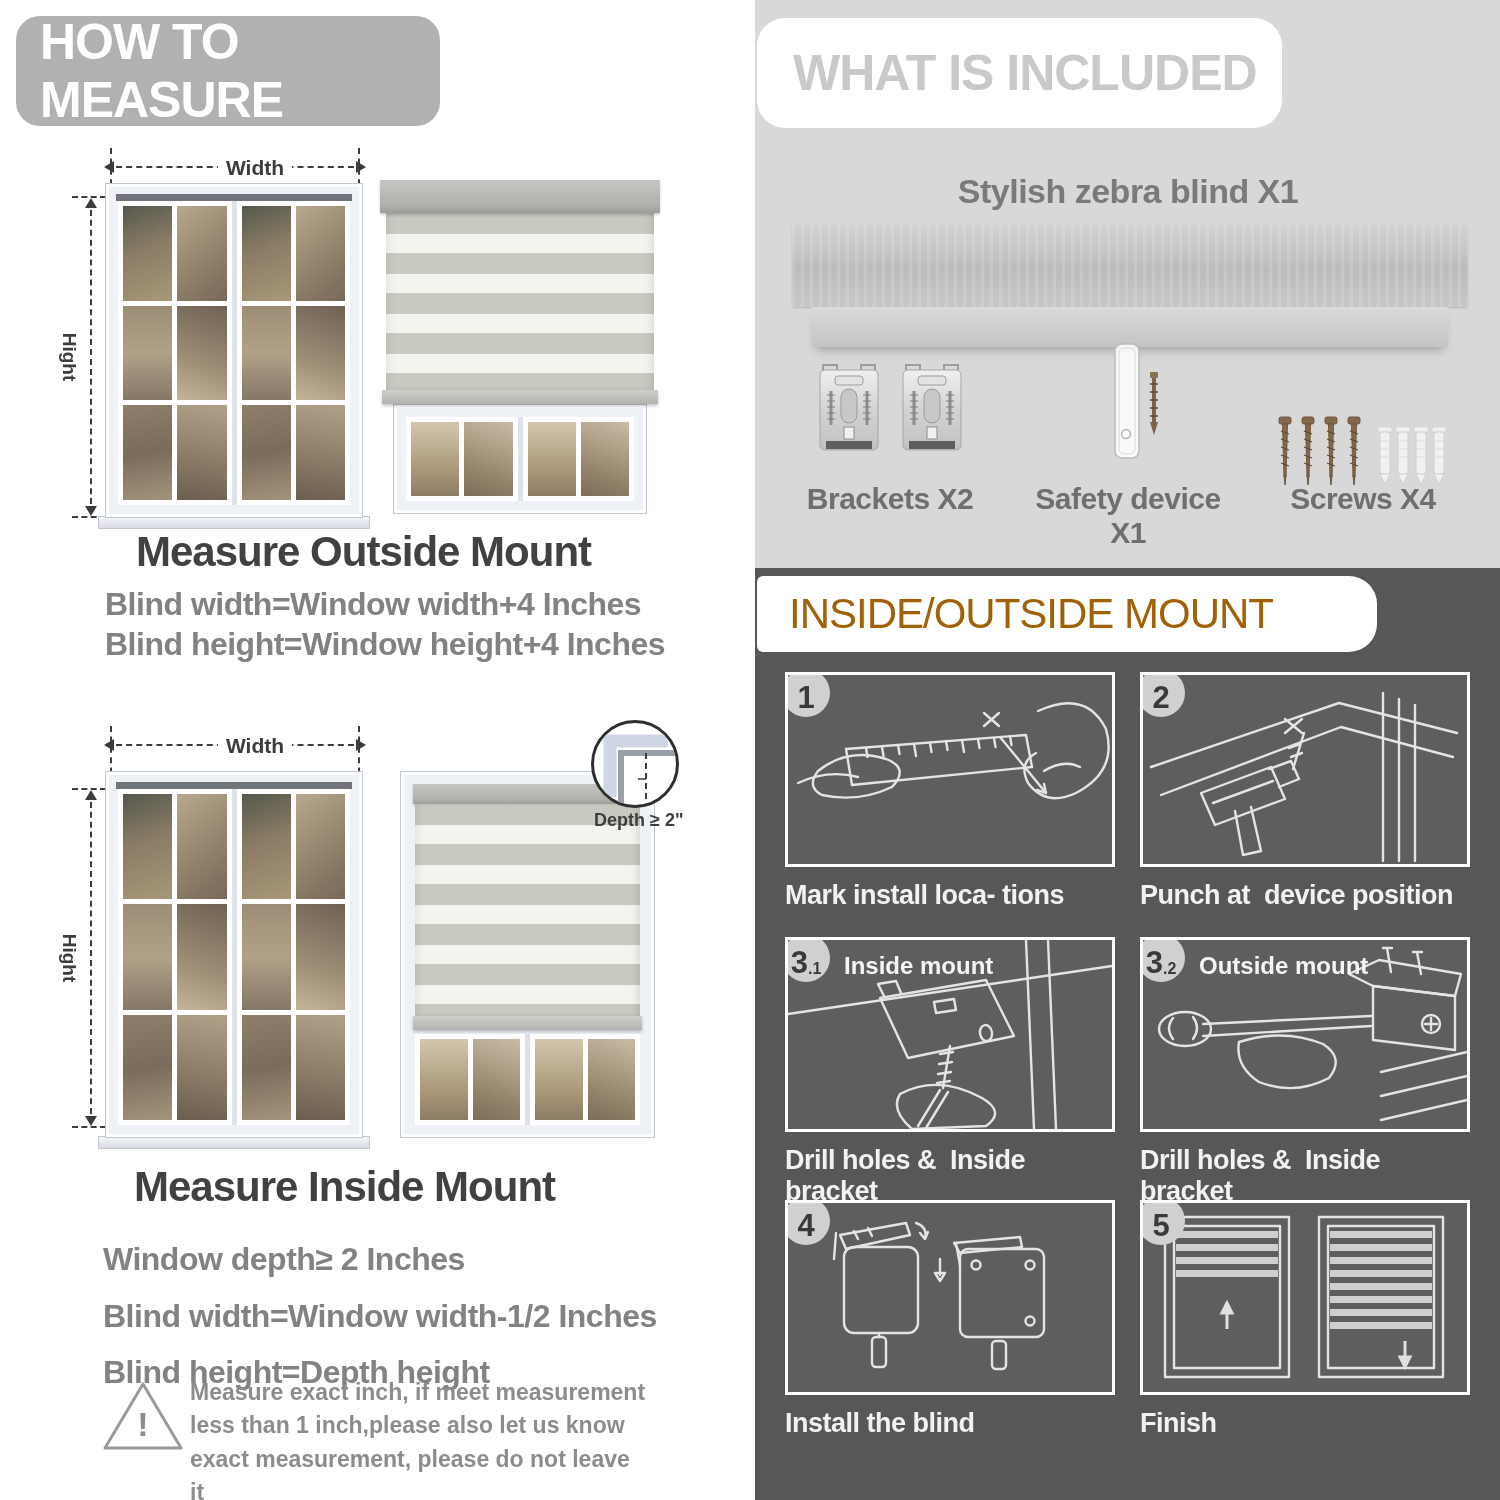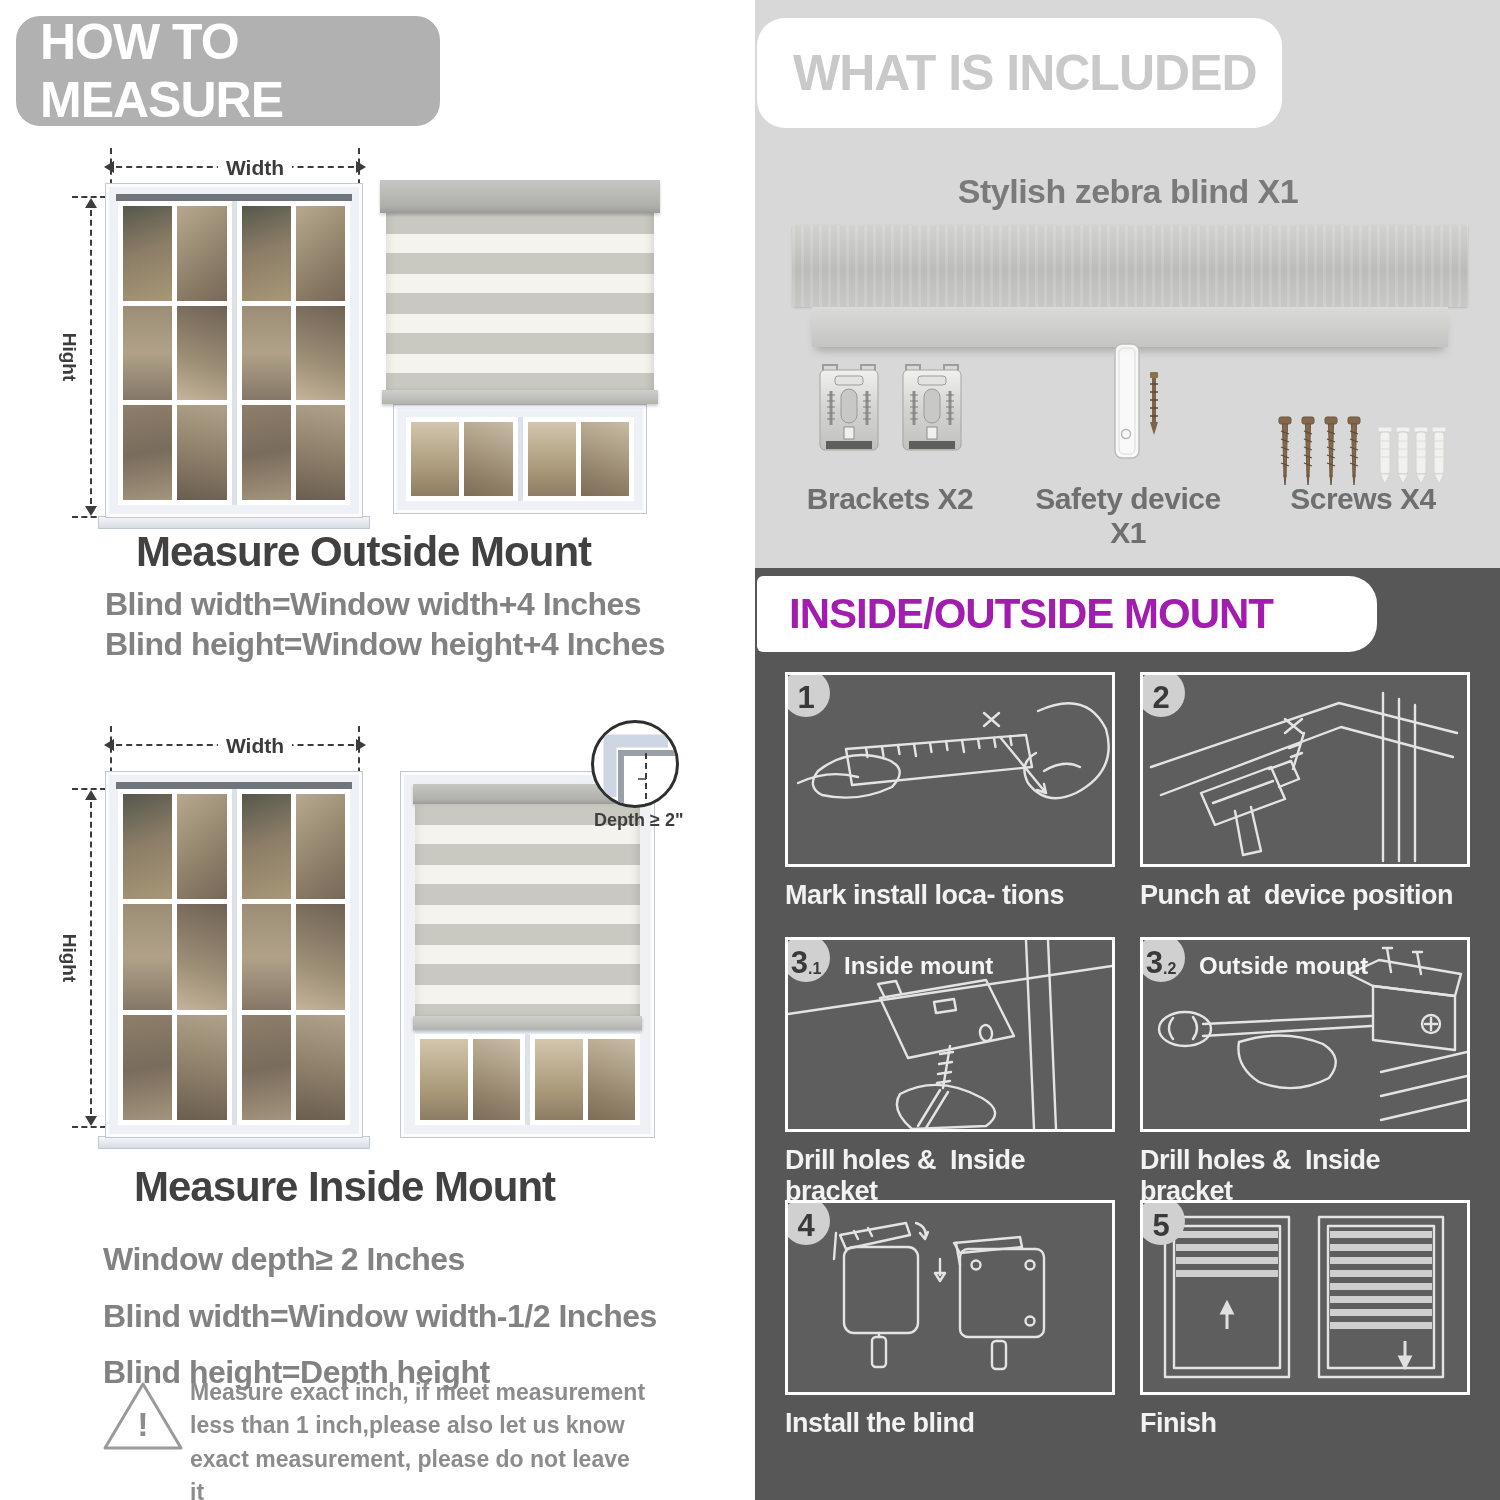--- a/index.html
+++ b/index.html
@@ -11,21 +11,21 @@
   .banner-left{position:absolute;left:16px;top:16px;width:424px;height:110px;background:#b1b1b1;
       border-radius:24px;display:flex;align-items:center;padding-left:24px;}
   .banner-left span{color:#fff;font-size:50px;font-weight:bold;letter-spacing:-1px;}
   .panel-light{position:absolute;left:755px;top:0;width:745px;height:568px;background:#d8d8d8;}
   .banner-included{position:absolute;left:757px;top:18px;width:525px;height:110px;background:#fff;
       border-radius:28px;display:flex;align-items:center;padding-left:36px;}
   .banner-included span{color:#c9c9c9;font-size:50px;font-weight:bold;letter-spacing:-1px;text-align:center;}
   .panel-dark{position:absolute;left:755px;top:568px;width:745px;height:932px;background:#575757;}
   .banner-mount{position:absolute;left:757px;top:576px;width:620px;height:76px;background:#fff;
       border-radius:6px 28px 28px 6px;display:flex;align-items:center;padding-left:32px;}
-  .banner-mount span{color:#a21caf;font-size:42px;font-weight:bold;letter-spacing:-1px;}
+  .banner-mount span{color:#a16207;font-size:42px;font-weight:normal;letter-spacing:-1px;}
 
   
   .h-title{position:absolute;color:#414141;font-size:42px;font-weight:bold;letter-spacing:-1px;margin-left:31px;}
   .h-line{position:absolute;color:#828282;font-size:32px;font-weight:bold;letter-spacing:-0.5px;}
   .warn-text{position:absolute;color:#8c8c8c;font-size:23px;font-weight:bold;line-height:1.45;width:460px;}
 
   
   .warrow{position:absolute;height:44px;}
   .warrow .tick{position:absolute;top:0;height:58px;border-left:2px dashed #3c3c3c;}
   .warrow .line{position:absolute;left:4px;right:4px;top:18px;border-top:2px dashed #3c3c3c;}

